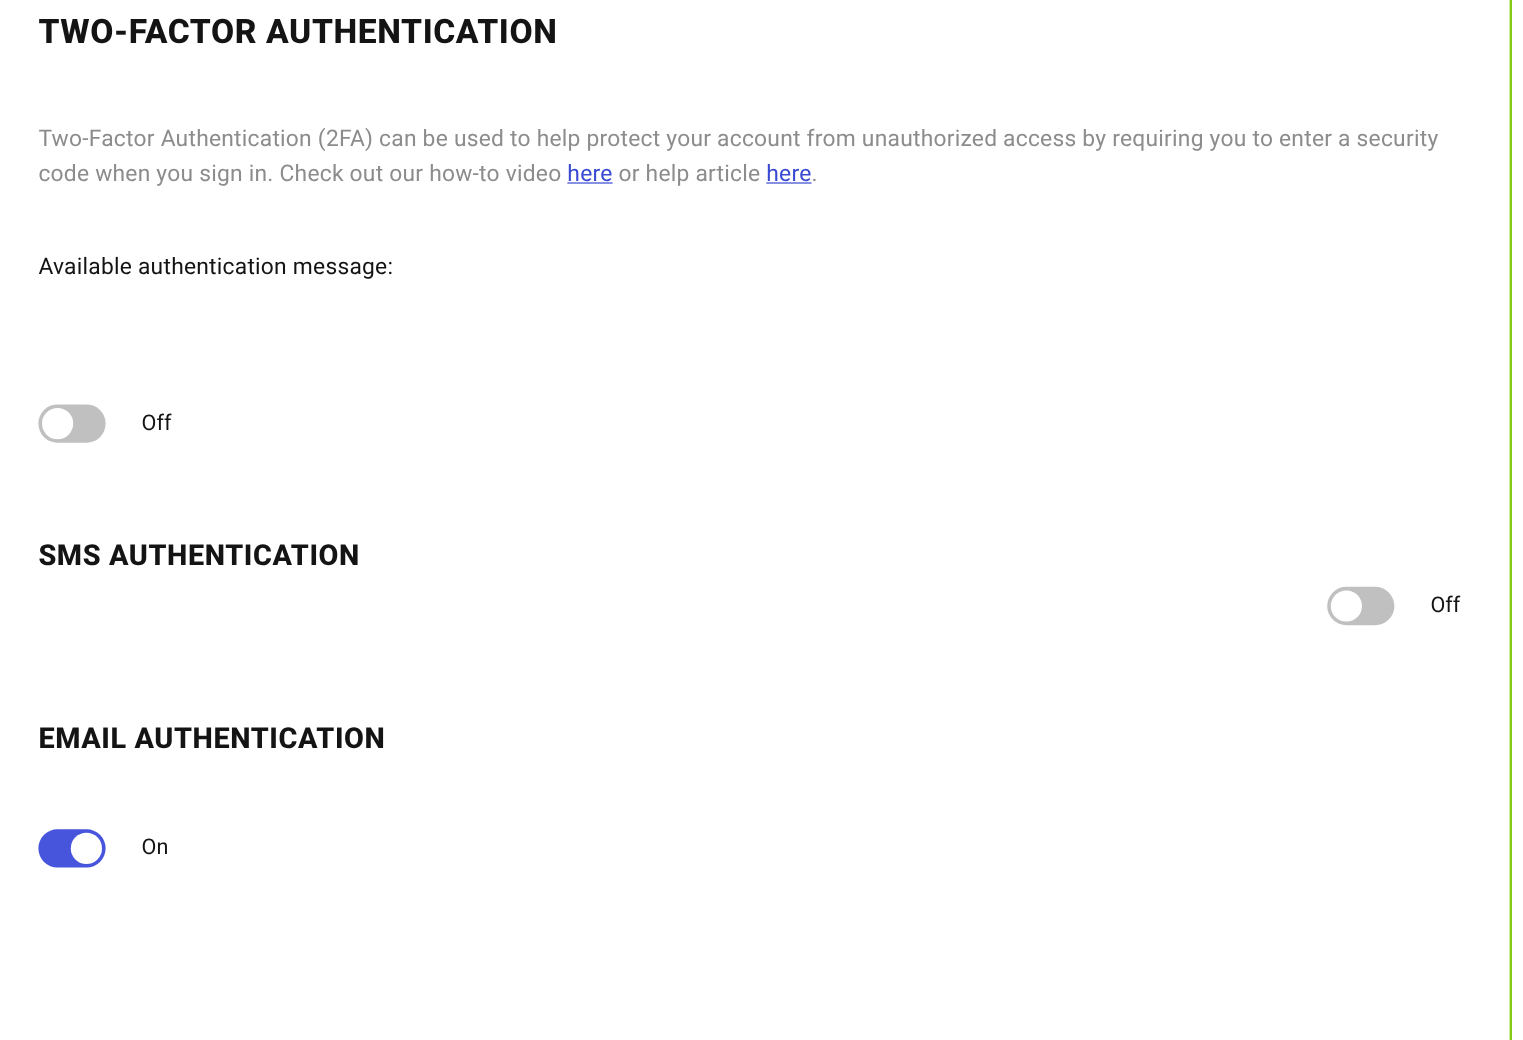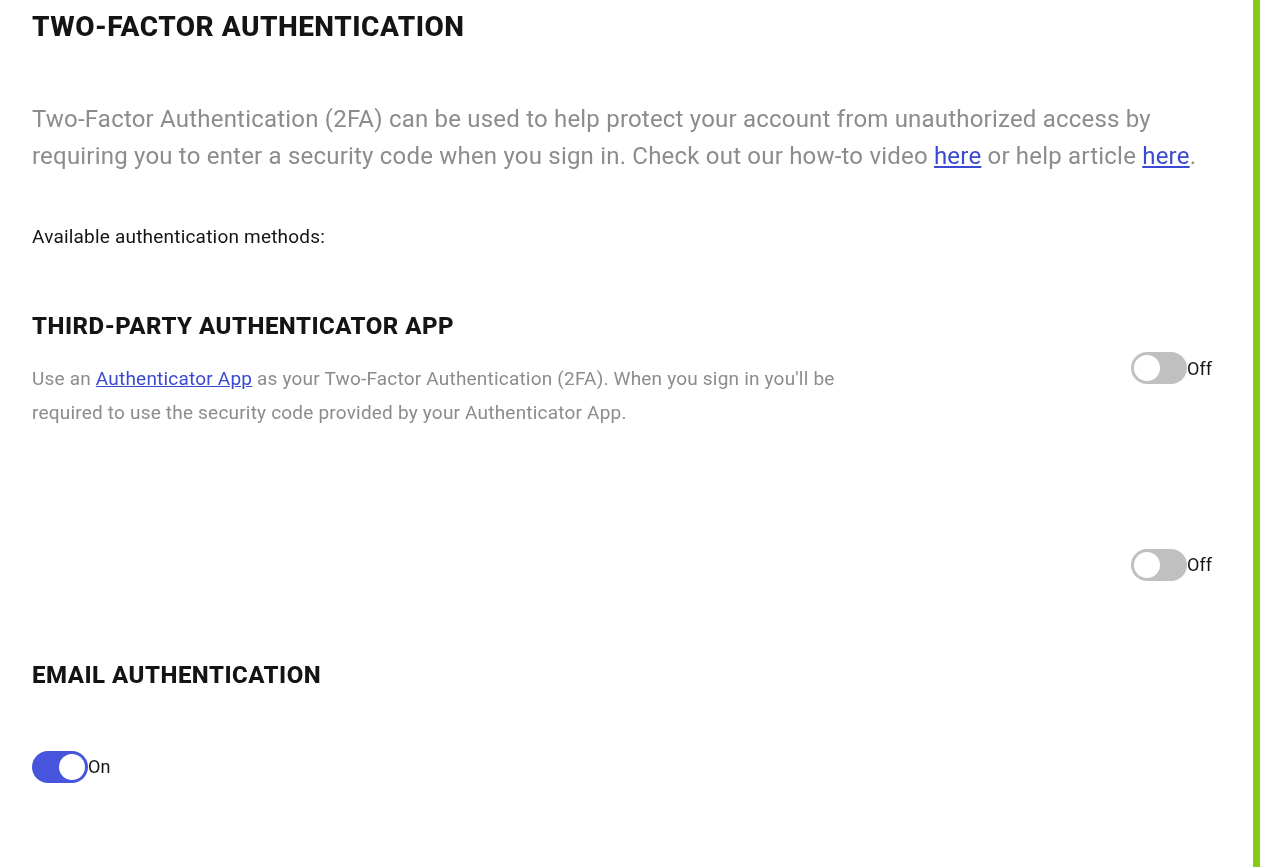--- a/index.html
+++ b/index.html
@@ -10,33 +10,33 @@
     body {
       font-family: -apple-system, BlinkMacSystemFont, "Segoe UI", Roboto, Helvetica, Arial, sans-serif;
       background: #fff;
       width: 1269px;
       height: 867px;
       position: relative;
     }
     .container {
       padding: 10px 32px 32px 32px;
       max-width: 1260px;
-      border-right: 7px solid #84cc16;
+      border-right: 2px solid #84cc16;
       height: 100%;
     }
     .main-title {
       font-size: 28px;
       font-weight: 800;
       letter-spacing: 0.5px;
       color: #141414;
       text-transform: uppercase;
       margin-bottom: 58px;
     }
     .intro-text {
-      font-size: 24px;
+      font-size: 19px;
       line-height: 1.55;
       color: #8c8c8c;
       margin-bottom: 50px;
       letter-spacing: 0.2px;
     }
     .intro-text a {
       color: #3949d1;
       text-decoration: underline;
     }
     .available-methods {
@@ -69,20 +69,21 @@
       color: #8c8c8c;
       letter-spacing: 0.2px;
     }
     .method-desc a {
       color: #3949d1;
       text-decoration: underline;
     }
     .method-right {
       display: flex;
       align-items: center;
+      gap: 30px;
       padding-top: 40px;
       padding-right: 4px;
     }
     .toggle {
       width: 56px;
       height: 32px;
       border-radius: 16px;
       position: relative;
       cursor: pointer;
     }
@@ -117,39 +118,34 @@
 <body>
 
 <div class="container">
 
   <h1 class="main-title">TWO-FACTOR AUTHENTICATION</h1>
 
   <p class="intro-text">
     <span>Two-Factor Authentication (2FA) can be used to help protect your account from unauthorized access by requiring you to enter a security code when you sign in. Check out our how-to video </span><a href="#">here</a><span> or help article </span><a href="#">here</a><span>.</span>
   </p>
 
-  <p class="available-methods">Available authentication methods:</p>
+  <p class="available-methods">Available authentication message:</p>
 
   <div class="method-section">
-    <div class="method-left">
-      <h2 class="method-title">THIRD-PARTY AUTHENTICATOR APP</h2>
-      <p class="method-desc">
-        <span>Use an </span><a href="#">Authenticator App</a><span> as your Two-Factor Authentication (2FA). When you sign in you'll be required to use the security code provided by your Authenticator App.</span>
-      </p>
-    </div>
     <div class="method-right">
       <div class="toggle off">
         <div class="toggle-knob"></div>
       </div>
       <span class="toggle-label">Off</span>
     </div>
   </div>
 
   <div class="method-section">
     <div class="method-left">
+      <h2 class="method-title">SMS AUTHENTICATION</h2>
     </div>
     <div class="method-right">
       <div class="toggle off">
         <div class="toggle-knob"></div>
       </div>
       <span class="toggle-label">Off</span>
     </div>
   </div>
 
   <div class="method-section" style="margin-bottom:0;flex-direction:column;">

